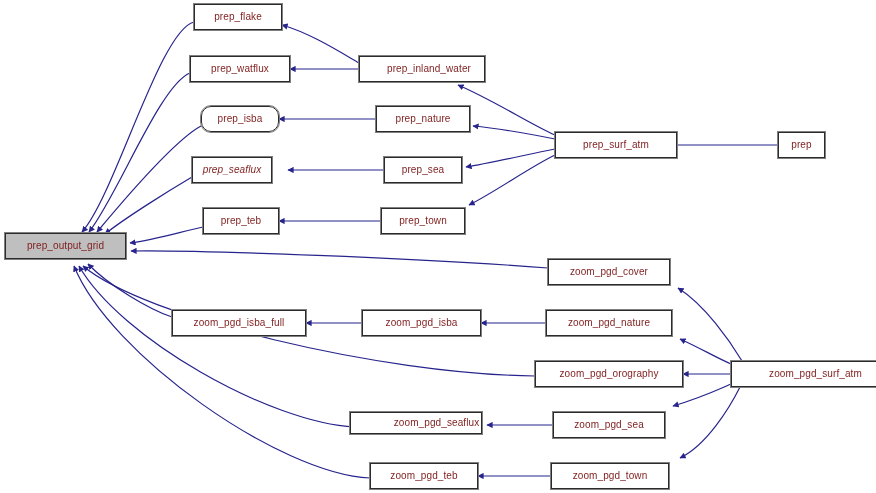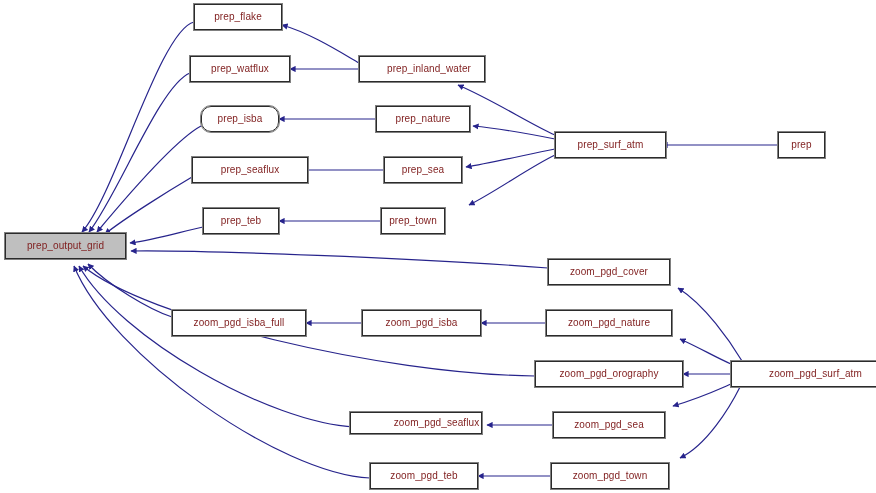--- a/index.html
+++ b/index.html
@@ -85,27 +85,27 @@
         <path d="M551,476 L478,476" marker-end="url(#arrow)" stroke="#27248c"></path>
         <path d="M740,387 C730,407 707,445 680,458" marker-end="url(#arrow)" stroke="#27248c"></path>
       </g>
   </svg>
 
   <div id="node-layer">
       <div class="node highlight" style="left: 5px; top: 233px; width: 121px; height: 26px;">prep_output_grid</div>
       <div class="node" style="left: 194px; top: 4px; width: 88px; height: 26px;">prep_flake</div>
       <div class="node" style="left: 190px; top: 56px; width: 100px; height: 26px;">prep_watflux</div>
       <div class="node" style="left: 201px; top: 106px; width: 78px; height: 26px; border-radius: 10px;">prep_isba</div>
-      <div class="node" style="left: 192px; top: 157px; width: 116px; height: 26px;">prep_seaflux</div>
+      <div class="node" style="left: 192px; top: 157px; width: 80px; height: 26px; font-style: italic;">prep_seaflux</div>
       <div class="node" style="left: 203px; top: 208px; width: 76px; height: 26px;">prep_teb</div>
       <div class="node" style="left: 359px; top: 56px; width: 126px; height: 26px; padding-left: 14px;">prep_inland_water</div>
       <div class="node" style="left: 376px; top: 106px; width: 94px; height: 26px;">prep_nature</div>
       <div class="node" style="left: 384px; top: 157px; width: 78px; height: 26px;">prep_sea</div>
-      <div class="node" style="left: 381px; top: 208px; width: 64px; height: 26px;">prep_town</div>
-      <div class="node" style="left: 555px; top: 132px; width: 111px; height: 26px;">prep_surf_atm</div>
+      <div class="node" style="left: 381px; top: 208px; width: 84px; height: 26px;">prep_town</div>
+      <div class="node" style="left: 555px; top: 132px; width: 122px; height: 26px;">prep_surf_atm</div>
       <div class="node" style="left: 778px; top: 132px; width: 47px; height: 26px;">prep</div>
       <div class="node" style="left: 548px; top: 259px; width: 122px; height: 26px;">zoom_pgd_cover</div>
       <div class="node" style="left: 172px; top: 310px; width: 134px; height: 26px;">zoom_pgd_isba_full</div>
       <div class="node" style="left: 362px; top: 310px; width: 119px; height: 26px;">zoom_pgd_isba</div>
       <div class="node" style="left: 546px; top: 310px; width: 126px; height: 26px;">zoom_pgd_nature</div>
       <div class="node" style="left: 535px; top: 361px; width: 148px; height: 26px;">zoom_pgd_orography</div>
       <div class="node" style="left: 731px; top: 361px; width: 169px; height: 26px;">zoom_pgd_surf_atm</div>
       <div class="node" style="left: 350px; top: 412px; width: 132px; height: 22px; padding-left: 41px;">zoom_pgd_seaflux</div>
       <div class="node" style="left: 553px; top: 412px; width: 112px; height: 26px;">zoom_pgd_sea</div>
       <div class="node" style="left: 370px; top: 463px; width: 108px; height: 26px; text-align: center;">zoom_pgd_teb</div>

